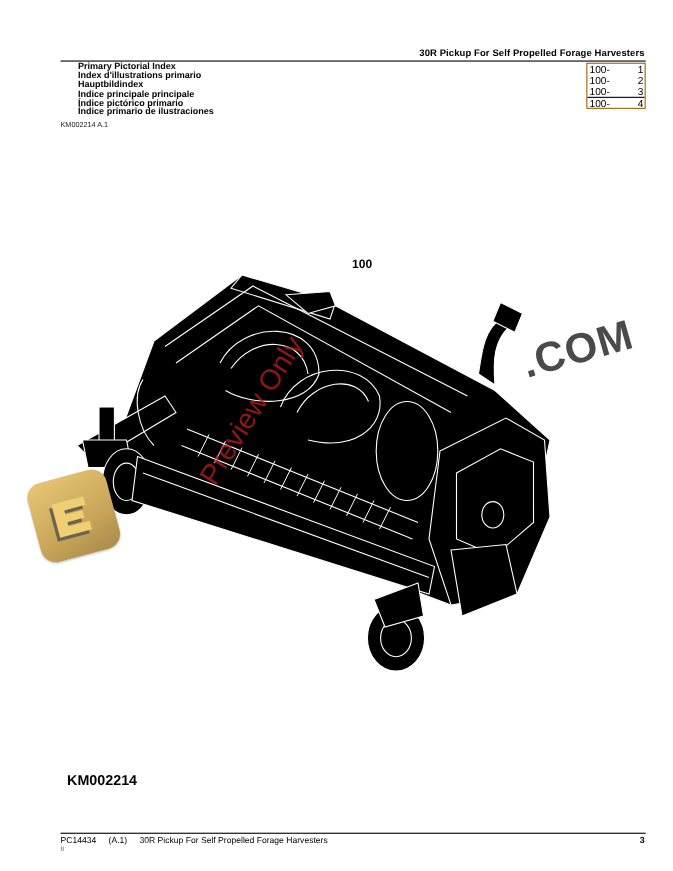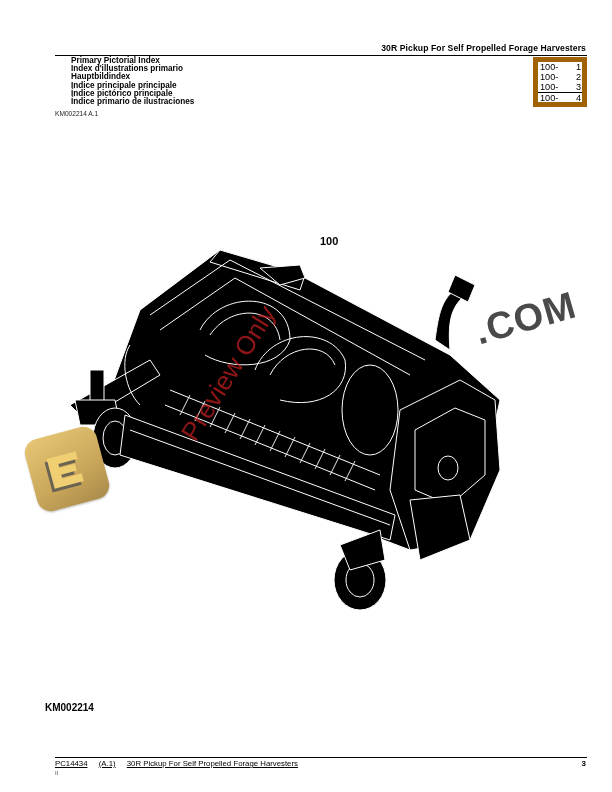--- a/index.html
+++ b/index.html
@@ -18,44 +18,44 @@
     position: absolute; left: 55px; top: 57px;
     font-size: 8.2px; font-weight: bold; line-height: 8.2px;
   }
   .index-titles div { white-space: nowrap; margin-left: 16px; }
   .figure-ref {
     position: absolute; left: 55px; top: 110px; font-size: 6.6px; color: #222;
   }
 
   .page-table {
     position: absolute; left: 533px; top: 57px; width: 54px;
-    border: 5px solid #a16207; border-collapse: collapse; font-size: 9.2px;
+    border: 1px solid #a16207; border-collapse: collapse; font-size: 9.2px;
   }
   .page-table .row {
     display: flex; justify-content: space-between; height: 10px; line-height: 10px;
     padding: 0 1px 0 2px;
   }
   .page-table .row.sep { border-top: 1px solid #000; }
 
   .group-num {
     position: absolute; left: 320px; top: 235px; font-size: 11px; font-weight: bold;
   }
   .illustration { position: absolute; left: 30px; top: 240px; width: 560px; height: 380px; }
   .illus-code {
-    position: absolute; left: 45px; top: 702px; font-size: 10px; font-weight: bold;
+    position: absolute; left: 61px; top: 702px; font-size: 13px; font-weight: bold;
   }
 
   .footer-rule {
     position: absolute; left: 55px; right: 25px; top: 757px; height: 0;
     border-top: 1.3px solid #000;
   }
   .footer-left {
     position: absolute; left: 55px; top: 759px; font-size: 7.8px; white-space: nowrap;
   }
-  .footer-left span { margin-right: 9px; text-decoration: underline; }
+  .footer-left span { margin-right: 9px; }
   .footer-sub { position: absolute; left: 55px; top: 770px; font-size: 6px; color: #555; }
   .footer-page {
     position: absolute; right: 26px; top: 759px; font-size: 8px; font-weight: bold;
   }
 
   .wm-com {
     position: absolute; left: 470px; top: 312px; font-size: 38px; font-weight: bold;
     color: #4a4a4a; transform: rotate(-16deg); transform-origin: left top;
     letter-spacing: 1px;
   }
@@ -76,21 +76,21 @@
 <body>
 
 <div class="header-title">30R Pickup For Self Propelled Forage Harvesters</div>
 <div class="header-rule"></div>
 
 <div class="index-titles">
   <div>Primary Pictorial Index</div>
   <div>Index d'illustrations primario</div>
   <div>Hauptbildindex</div>
   <div>Indice principale principale</div>
-  <div>Índice pictórico principale</div>
+  <div>Índice pictórico primario</div>
   <div>Índice primario de ilustraciones</div>
 </div>
 <div class="figure-ref">KM002214 A.1</div>
 
 <div class="page-table">
   <div class="row">
     <span>100-</span>
     <span>1</span>
   </div>
   <div class="row">

